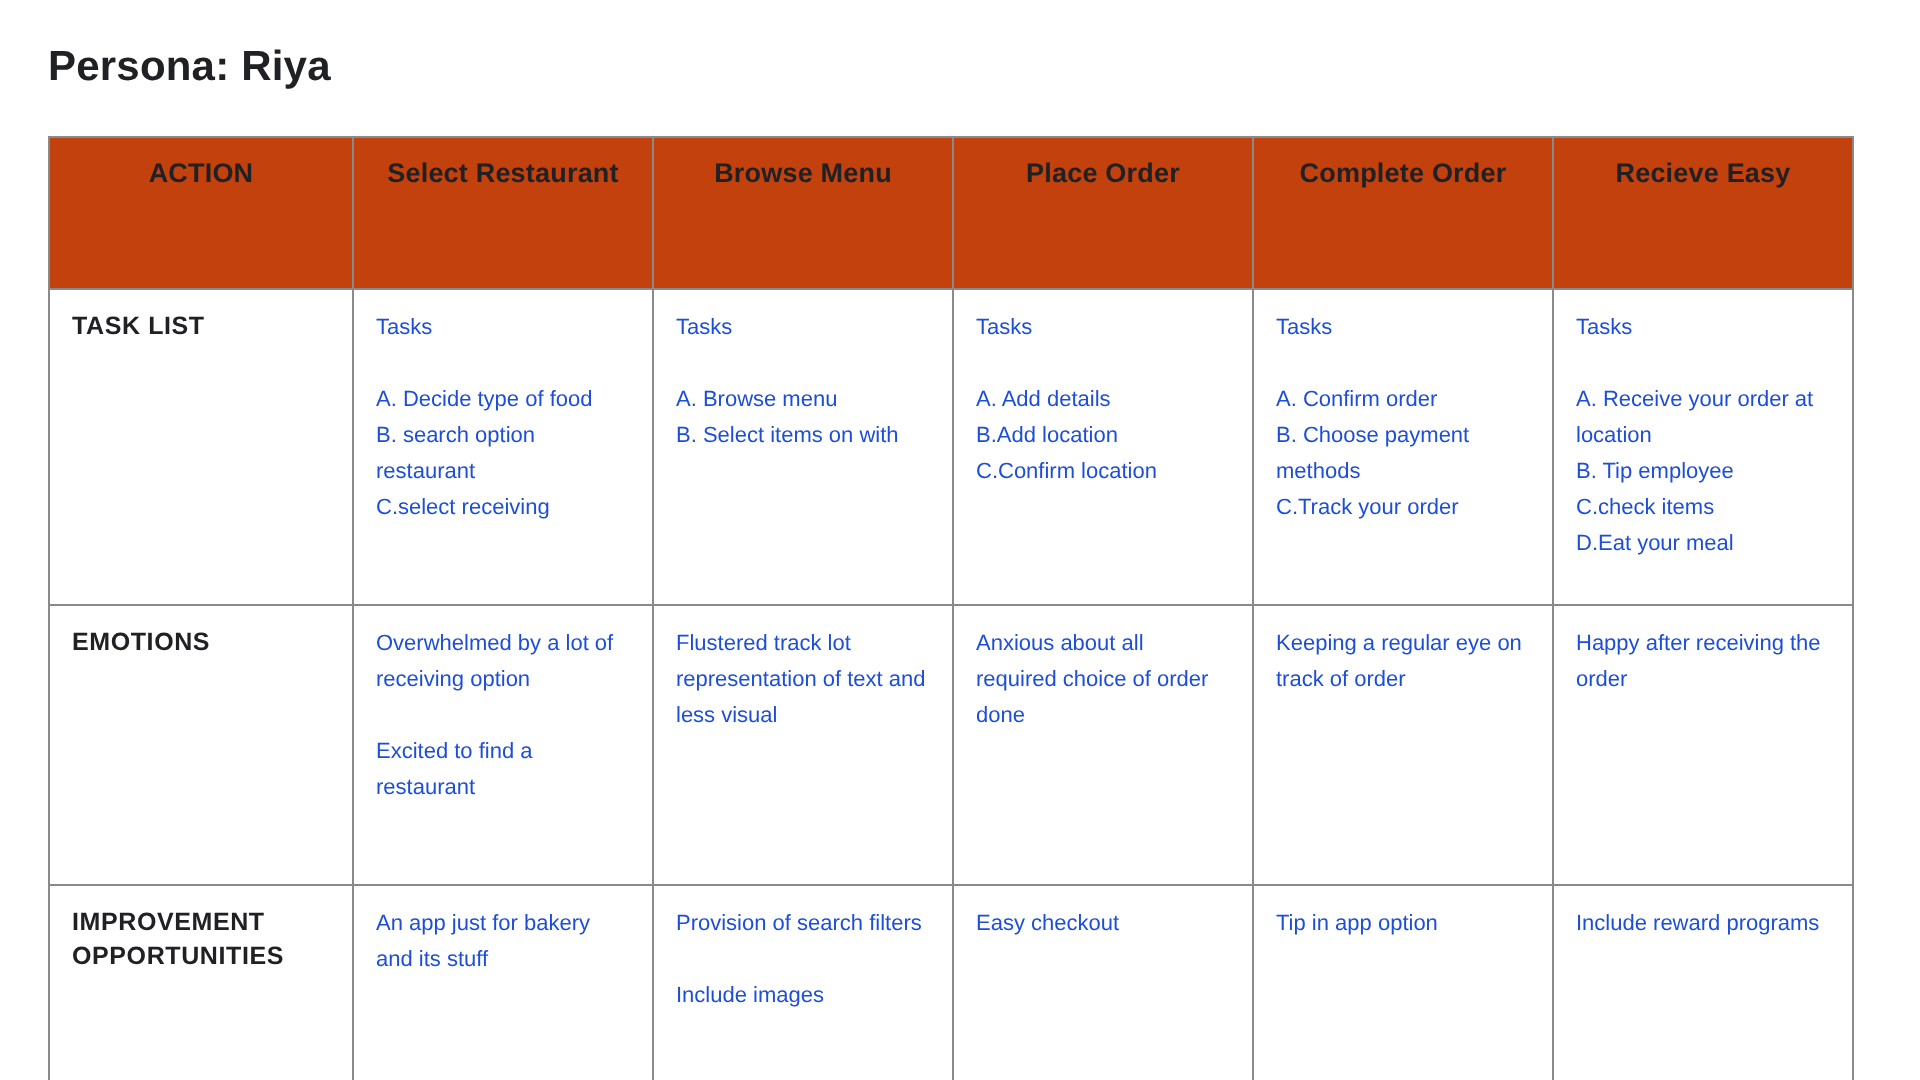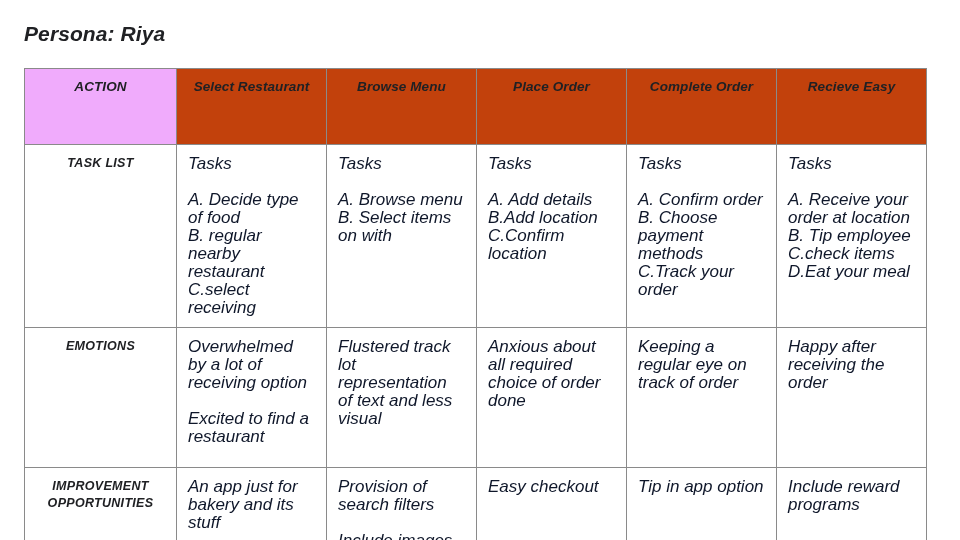--- a/index.html
+++ b/index.html
@@ -13,21 +13,20 @@
     font-family: "Liberation Sans", sans-serif;
     color: #202124;
     overflow: hidden;
   }
   .page {
     position: relative;
     width: 960px;
     height: 408px;
     box-sizing: border-box;
     padding: 20px 24px 0 24px;
-    font-style: italic;
   }
   .title {
     font-size: 21px;
     font-weight: bold;
     letter-spacing: 0.1px;
     margin: 0 0 0 0;
     line-height: 28px;
   }
   .goal {
     font-size: 12.5px;
@@ -53,39 +52,39 @@
   
   thead th {
     height: 76px;
     text-align: center;
     vertical-align: middle;
     font-size: 13.5px;
     font-weight: bold;
     letter-spacing: 0.1px;
   }
   thead th.action-head {
-    background: #f0abfc;
+    background: #c2410c;
   }
   thead th.stage-head {
     background: #c2410c;
   }
   
   td.row-label {
     background: #ffffff;
-    text-align: center;
+    text-align: left;
     vertical-align: middle;
     font-size: 12.5px;
     font-weight: bold;
     letter-spacing: 0.3px;
     line-height: 17px;
   }
   td.cell {
-    font-size: 17px;
+    font-size: 11px;
     line-height: 18px;
-    color: #0f172a;
+    color: #1d4ed8;
     background: #ffffff;
   }
   td.cell p {
     margin: 0;
   }
   td.cell p.spacer {
     height: 18px;
   }
   tr.r-tasks td { height: 158px; }
   tr.r-emotions td { height: 140px; }
@@ -117,21 +116,21 @@
         <th class="stage-head">Recieve Easy</th>
       </tr>
     </thead>
     <tbody>
       <tr class="r-tasks">
         <td class="row-label">TASK LIST</td>
         <td class="cell">
             <p>Tasks</p>
             <p class="spacer"></p>
             <p>A. Decide type of food</p>
-            <p>B. regular nearby restaurant</p>
+            <p>B. search option restaurant</p>
             <p>C.select receiving</p>
           </td>
         <td class="cell">
             <p>Tasks</p>
             <p class="spacer"></p>
             <p>A. Browse menu</p>
             <p>B. Select items on with</p>
           </td>
         <td class="cell">
             <p>Tasks</p>

